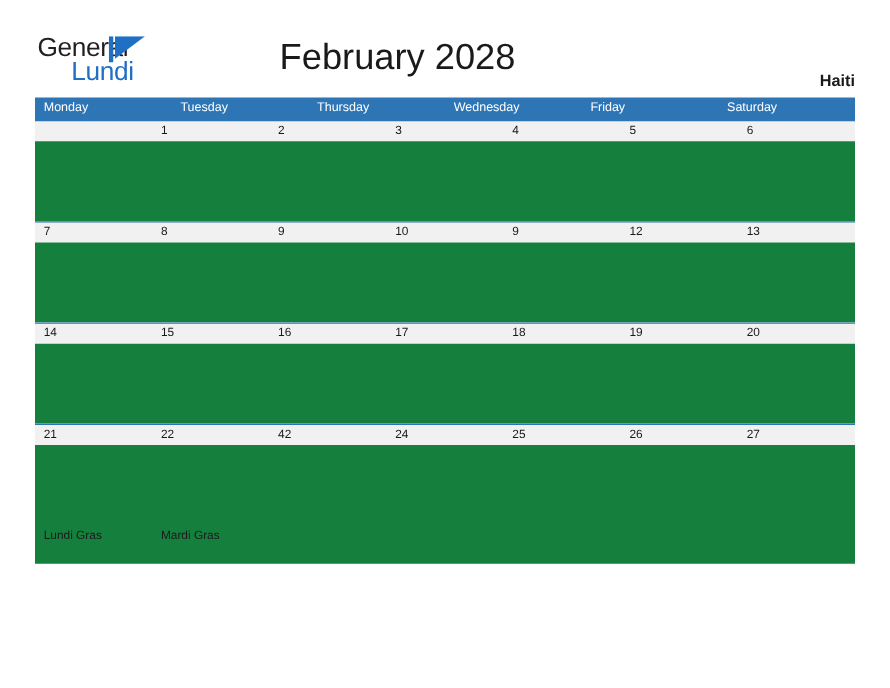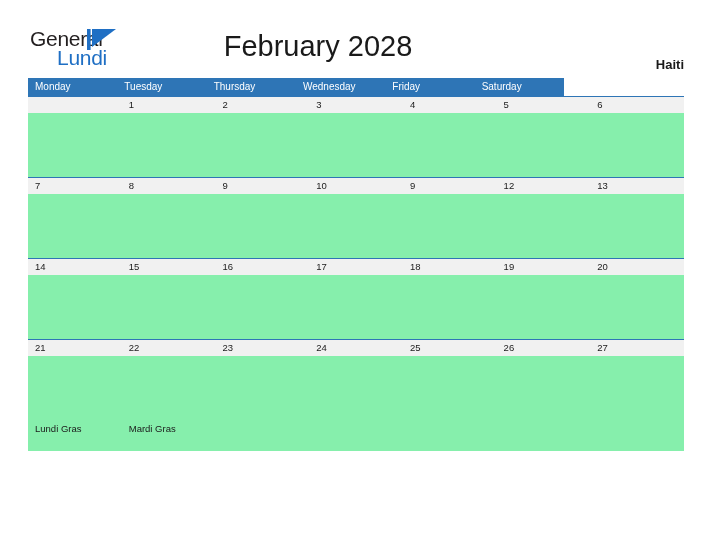--- a/index.html
+++ b/index.html
@@ -94,21 +94,21 @@
   
   .calendar {
     position: absolute;
     left: 28px;
     top: 78px;
     width: 656px;
   }
 
   .weekday-header {
     display: flex;
-    width: 536px;
+    width: 656px;
     height: 18px;
     background: #2e75b6;
   }
   .weekday-cell {
     flex: 1 1 0;
     min-width: 0;
     color: #ffffff;
     font-size: 10px;
     line-height: 18px;
     padding-left: 7px;
@@ -131,21 +131,21 @@
     width: 656px;
     height: 16px;
     background: #f1f1f1;
     border-top: 1px solid #2e75b6;
     box-sizing: content-box;
   }
   .body-band {
     display: flex;
     width: 656px;
     height: 64px;
-    background: #86efac;
+    background: #15803d;
   }
   .week-row.last .body-band {
     height: 31px;
   }
 
   .date-cell {
     flex: 1 1 0;
     min-width: 0;
     font-size: 9.5px;
     line-height: 16px;
@@ -266,21 +266,21 @@
         <div class="body-cell"></div>
         <div class="body-cell"></div>
         <div class="body-cell"></div>
       </div>
     </div>
 
     <div class="week-row">
       <div class="date-band">
         <div class="date-cell">21</div>
         <div class="date-cell">22</div>
-        <div class="date-cell">23</div>
+        <div class="date-cell">42</div>
         <div class="date-cell">24</div>
         <div class="date-cell">25</div>
         <div class="date-cell">26</div>
         <div class="date-cell">27</div>
       </div>
       <div class="body-band">
         <div class="body-cell"></div>
         <div class="body-cell"></div>
         <div class="body-cell"></div>
         <div class="body-cell"></div>

